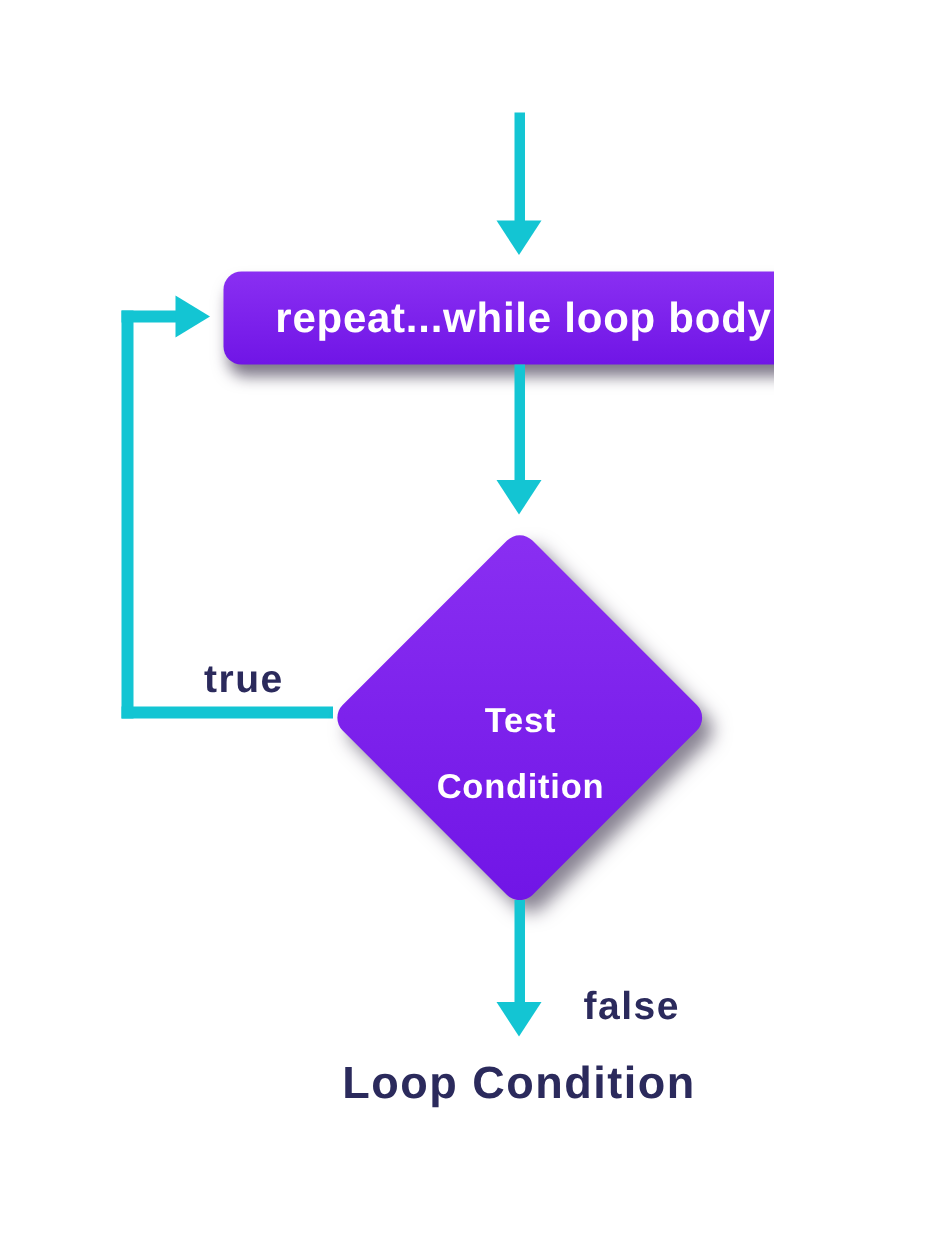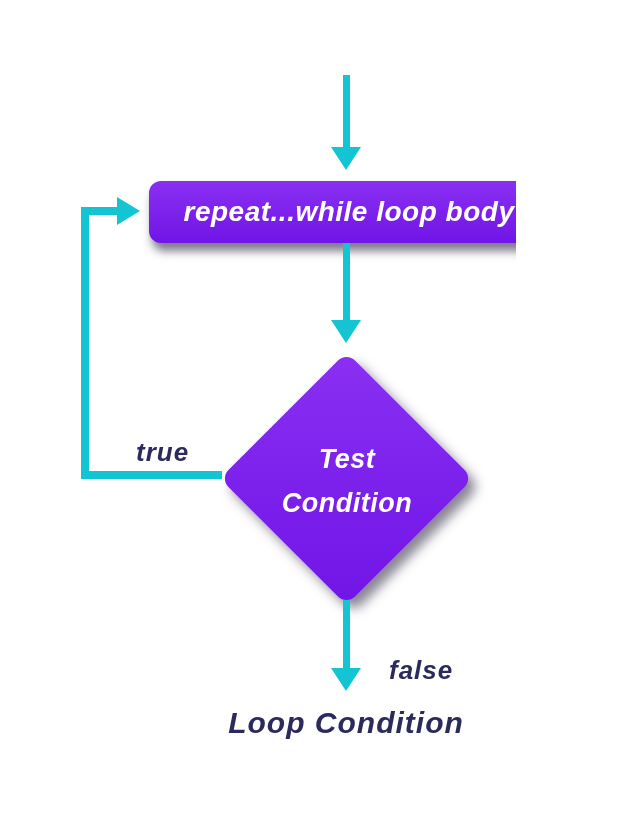--- a/index.html
+++ b/index.html
@@ -13,21 +13,20 @@
   * { margin: 0; padding: 0; box-sizing: border-box; }
   html, body { background: var(--background); }
   body { font-family: "Liberation Sans", "DejaVu Sans", sans-serif; }
 
   .canvas {
     position: relative;
     width: 516px;
     height: 824px;
     background: var(--background);
     overflow: hidden;
-    font-style: italic;
   }
 
   
   .line {
     position: absolute;
     background: var(--accent-teal);
   }
 
   
   .head-down {
@@ -71,25 +70,25 @@
   .diamond-shape {
     position: absolute;
     left: 257px; top: 389px;
     width: 179px; height: 179px;
     border-radius: 12px;
     transform: rotate(45deg);
     background: linear-gradient(135deg, var(--node-gradient-start), var(--node-gradient-end));
   }
   .diamond-label {
     position: absolute;
-    left: 237px; top: 437px;
+    left: 237px; top: 458px;
     width: 220px;
     text-align: center;
     color: var(--node-text);
-    font-size: 27px;
+    font-size: 23px;
     font-weight: 700;
     line-height: 44px;
     letter-spacing: 0.5px;
   }
 
   
   .edge-label {
     position: absolute;
     color: var(--label-text);
     font-size: 26px;

